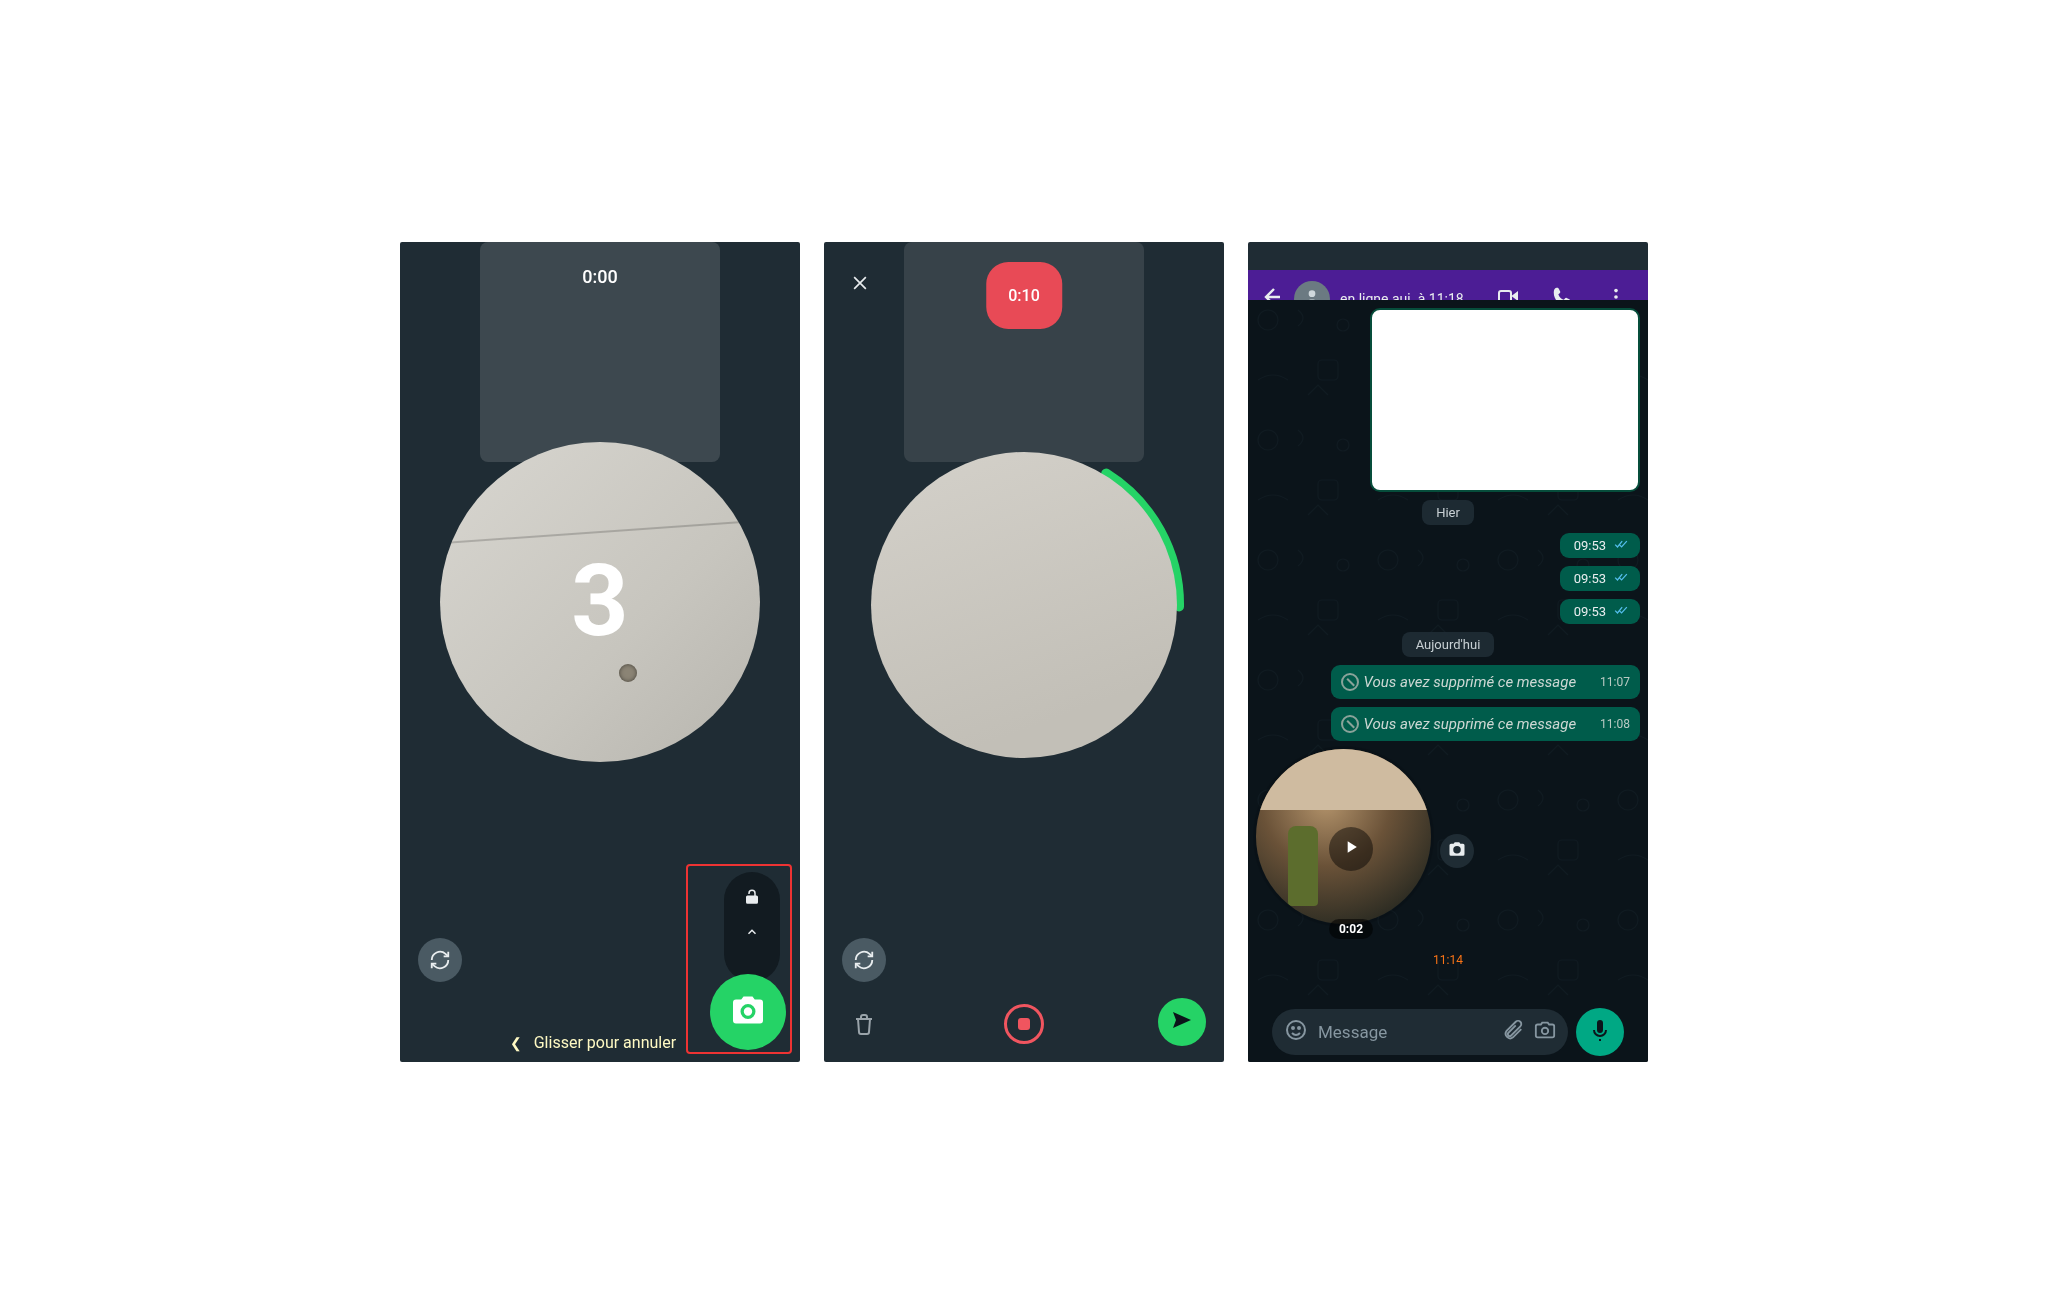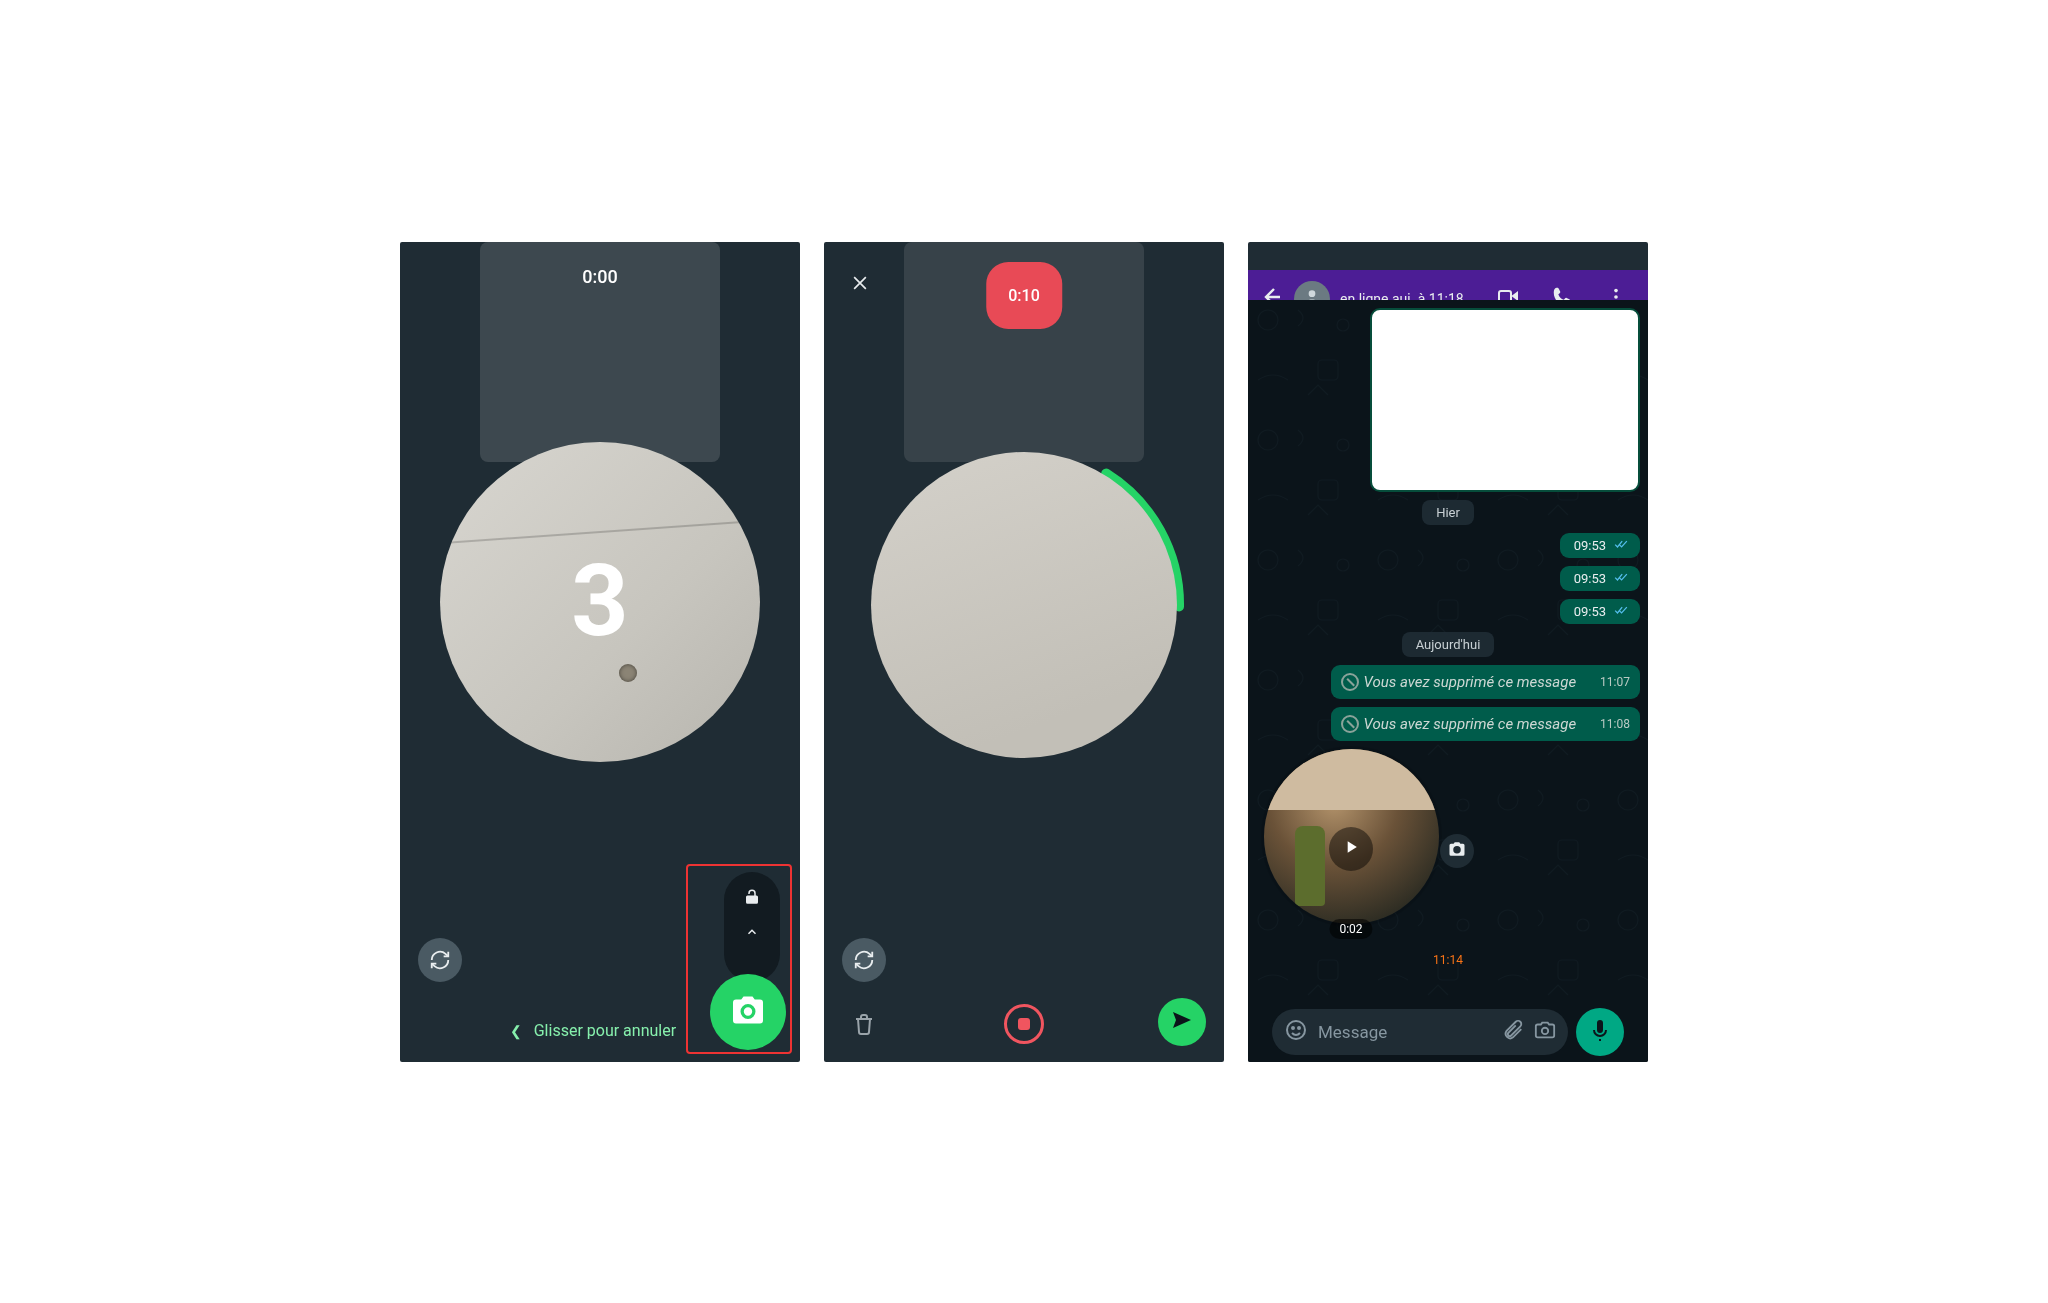--- a/index.html
+++ b/index.html
@@ -56,22 +56,22 @@
   .s1-count {
     position:absolute; top:300px; left:0; right:0; text-align:center;
     color:#fff; font-size:100px; font-weight:700;
   }
   .s1-flip {
     position:absolute; bottom:80px; left:18px;
     width:44px; height:44px; border-radius:50%;
     background:#4a5a63;
   }
   .s1-cancel {
-    position:absolute; bottom:22px; left:110px;
-    color:#86efac; font-size:16px;
+    position:absolute; bottom:10px; left:110px;
+    color:#fef9c3; font-size:16px;
   }
   .s1-cancel .chev { margin-right:8px; font-size:14px; }
   .s1-redbox {
     position:absolute; right:8px; bottom:8px;
     width:106px; height:190px; border:2px solid #e33; border-radius:4px;
     pointer-events:none;
   }
   .s1-lockpill {
     position:absolute; right:20px; bottom:80px;
     width:56px; height:110px; border-radius:28px 28px 28px 28px;
@@ -165,21 +165,21 @@
   .s3-deleted {
     align-self:flex-end; background:#005c4b; color:#cdd8d4;
     padding:8px 10px; border-radius:9px; font-size:15px;
     display:flex; align-items:center; gap:4px; font-style:italic;
   }
   .s3-deleted .no { width:18px; height:18px; border:2px solid #8aa39a; border-radius:50%; position:relative; }
   .s3-deleted .no::after{content:"";position:absolute;left:2px;right:2px;top:50%;height:2px;background:#8aa39a;transform:rotate(45deg) translateY(-1px);}
   .s3-deleted .t { font-style:normal; font-size:12px; margin-left:20px; color:#b9cac3;}
   .s3-videomsg {
     align-self:flex-start; position:relative;
-    width:190px; height:200px; display:flex; justify-content:center;
+    width:190px; height:200px; display:flex; justify-content:flex-start;font-weight:bold;
   }
   .s3-vm-circle{
     width:175px; height:175px; border-radius:50%;
     background:radial-gradient(circle at 40% 30%, #b3936b 0%, #6a5238 40%, #2b2b22 80%);
     position:relative; overflow:hidden;
     box-shadow: 0 0 0 3px rgba(0,0,0,.1);
   }
   .s3-vm-circle::before{
     content:""; position:absolute; top:0; left:0; right:0; height:35%;
     background:#cfbba0;

